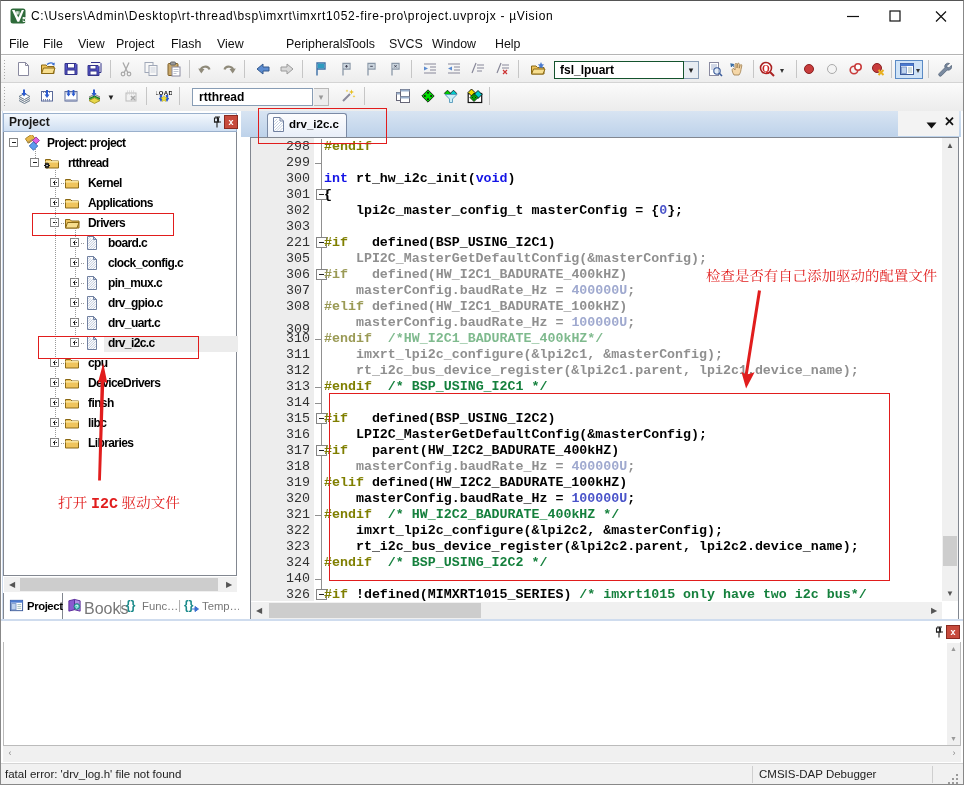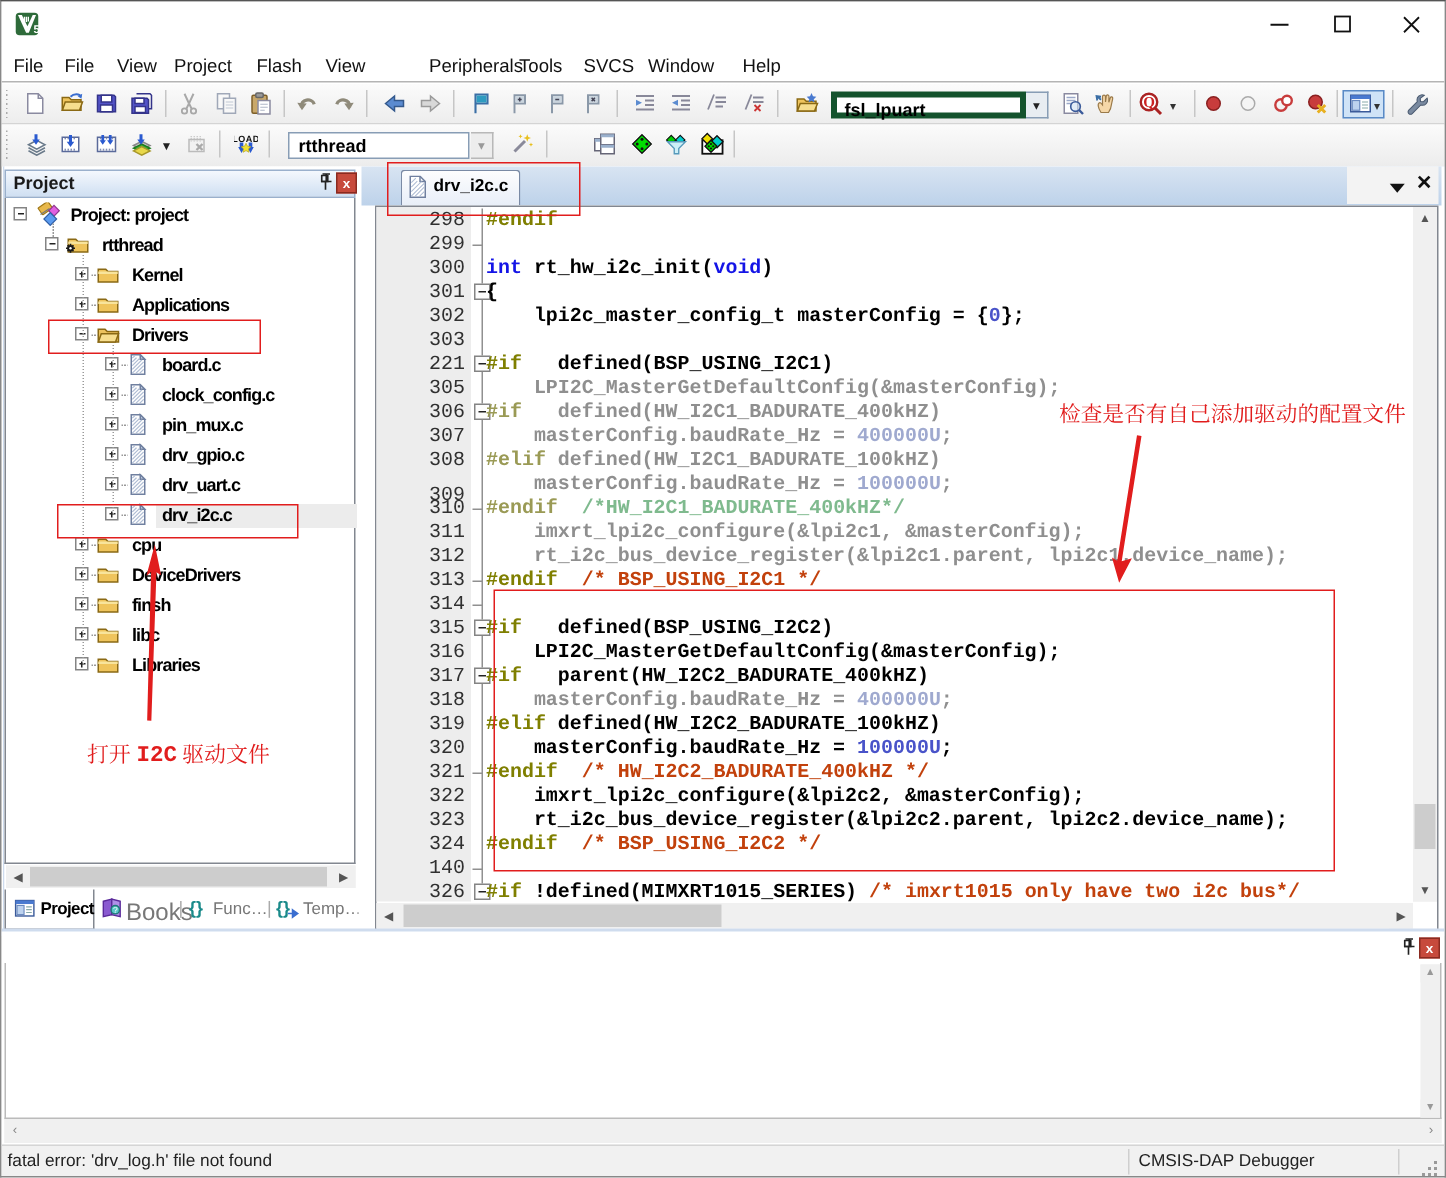--- a/index.html
+++ b/index.html
@@ -1,21 +1,21 @@
 <!DOCTYPE html>
 <html><head><meta charset="utf-8"><style>
 *{margin:0;padding:0;box-sizing:border-box}
 html,body{width:964px;height:785px;overflow:hidden}
 body{font-family:"Liberation Sans",sans-serif;background:#fff;position:relative;border:1px solid #888;border-top:1px solid #555}
 .abs{position:absolute}
 
 .cl{position:absolute;left:323px;height:16px;white-space:pre;font:bold 13.3px/16px "Liberation Mono",monospace;color:#000}
 .gn{position:absolute;left:250px;width:59px;height:16px;text-align:right;font:13.3px/16px "Liberation Mono",monospace;color:#303030}
 .pp{color:#7f7f00}.ppg{color:#9a9a55}.kw{color:#1414e6}.pl{color:#000}.gr{color:#8f8f8f}
-.num{color:#4953c9}.numg{color:#9fa9cf}.cm{color:#c2410c}.cmg{color:#7fba8e}
+.num{color:#4953c9}.numg{color:#9fa9cf}.cm{color:#15803d}.cmg{color:#7fba8e}
 .fbox{position:absolute;left:315px;width:11px;height:11px;background:#fcfcfc;border:1px solid #848484}
 .fbox:after{content:"";position:absolute;left:2px;top:4px;width:5px;height:1px;background:#222}
 
 .ebox{position:absolute;width:9px;height:9px;background:#fff;border:1px solid #848484}
 .ebox i{position:absolute;background:#222}
 .ebox .h{left:1.5px;top:3px;width:4px;height:1px}
 .ebox .v{left:3px;top:1.5px;width:1px;height:4px}
 .tl{position:absolute;font:bold 12px/16px "Liberation Sans";letter-spacing:-0.6px;color:#000;white-space:nowrap}
 .vd{position:absolute;width:1px;background-image:repeating-linear-gradient(to bottom,#999 0 1px,transparent 1px 2px)}
 .hd{position:absolute;height:1px;background-image:repeating-linear-gradient(to right,#999 0 1px,transparent 1px 2px)}
@@ -32,20 +32,21 @@
 <div class="abs" style="left:0;top:0;width:962px;height:30px;background:#fff">
   <div class="abs" style="left:9px;top:7px;width:16px;height:16px">
     <svg width="16" height="16" viewBox="0 0 16 16">
         <rect x="0.5" y="0.5" width="15" height="15" rx="2.5" fill="#2E6B3A"></rect>
         <path d="M2 2 L14 2 L9.2 13.8 L7.4 13.8 Z" fill="#fff"></path>
         <path d="M4.6 2 L8.3 9.5 L11.8 2 Z" fill="#2E6B3A"></path>
         <path d="M6.3 3.2 v3.4 M7.6 3.2 v3.4 M8.9 3.2 v3.2" stroke="#fff" stroke-width="0.9"></path>
         <text x="12.3" y="14" font-family="Liberation Sans" font-size="7.5" font-weight="bold" fill="#fff">5</text>
       </svg>
   </div>
+  <div class="abs" style="left:30px;top:8px;font:12px 'Liberation Sans';letter-spacing:0.7px;color:#000">C:\Users\Admin\Desktop\rt-thread\bsp\imxrt\imxrt1052-fire-pro\project.uvprojx - µVision</div>
   <svg class="abs" style="left:840px;top:0" width="112" height="30" viewBox="0 0 112 30">
       <path d="M6 15.5 h12" stroke="#111" stroke-width="1.2"></path>
       <rect x="49" y="10" width="10" height="10" fill="none" stroke="#111" stroke-width="1.2"></rect>
       <path d="M95 10.5 l10 10 M105 10.5 l-10 10" stroke="#111" stroke-width="1.2"></path>
     </svg>
 </div>
 
 <div class="abs" style="left:0;top:30px;width:962px;height:25px;background:#fff;font:12.4px 'Liberation Sans';color:#111">
   <span class="abs" style="left:8px;top:6px">File</span>
   <span class="abs" style="left:42px;top:6px">File</span>
@@ -158,21 +159,21 @@
       <path d="M2 12 L6 2" stroke="#889" stroke-width="1.2"></path>
       <path d="M7 4 h7 M7 7 h7" stroke="#889" stroke-width="1.2"></path>
       <path d="M8 9 l4 4 M12 9 l-4 4" stroke="#c33" stroke-width="1.2"></path>
     </svg></div>
 <div style="position:absolute;left:517.0px;top:59px;width:1px;height:18px;background:#c6c6c6"></div>
 <div style="position:absolute;left:529.0px;top:60.0px;width:16px;height:16px"><svg width="16" height="16" viewBox="0 0 16 16">
       <path d="M1.5 5 L6 5 L7.5 6.5 L14 6.5 L14 13 L1.5 13 Z" fill="#EFC45C" stroke="#8a6914"></path>
       <path d="M3.5 8 L15 8 L13 13 L1.6 13 Z" fill="#F7DE8E" stroke="#8a6914"></path>
       <path d="M11 1 l1 2.2 2.2 0.3 -1.7 1.6 0.5 2.3 -2 -1.2 -2 1.2 0.5 -2.3 -1.7 -1.6 2.2 -0.3 z" fill="#4a7ad0"></path>
     </svg></div>
-<div style="position:absolute;left:553px;top:60px;width:130px;height:18px;background:#fff;border:4px solid #14532d;font:bold 12px 'Liberation Sans';line-height:16px;padding-left:5px">fsl_lpuart</div>
+<div style="position:absolute;left:553px;top:60px;width:130px;height:18px;background:#fff;border:1px solid #14532d;font:bold 12px 'Liberation Sans';line-height:16px;padding-left:5px">fsl_lpuart</div>
 <div style="position:absolute;left:683px;top:60px;width:15px;height:18px;background:#E8EDF2;border:1px solid #889db5;border-left:none;text-align:center;font:9px 'Liberation Sans';line-height:17px;color:#222">▾</div>
 <div style="position:absolute;left:706.0px;top:60.0px;width:16px;height:16px"><svg width="16" height="16" viewBox="0 0 16 16">
       <rect x="2.5" y="1.5" width="9" height="13" fill="#fff" stroke="#8a8aa0"></rect>
       <path d="M4 4 h6 M4 6 h6 M4 8 h4" stroke="#9aa8c8" stroke-width="0.9"></path>
       <circle cx="10" cy="10" r="3.2" fill="#cfe0f2" fill-opacity="0.6" stroke="#3a5a9a" stroke-width="1.1"></circle>
       <path d="M12.3 12.3 L15 15" stroke="#3a5a9a" stroke-width="1.6"></path>
     </svg></div>
 <div style="position:absolute;left:728.0px;top:60.0px;width:16px;height:16px"><svg width="16" height="16" viewBox="0 0 16 16">
       <path d="M5 14 C3 11 2.5 8 4 7.5 C5 7.2 5.5 8.5 6 9 L6 3.5 C6 2 8 2 8 3.5 L8 7 L8.5 3 C8.7 1.8 10.3 2 10.3 3.2 L10.2 7.2 L11.2 4.2 C11.6 3.1 13 3.5 12.8 4.7 L12 8.5 C11.8 11 11 12.5 10 14 Z" fill="#F5D7A8" stroke="#9a7a4a" stroke-width="0.8"></path>
       <path d="M2 3 L5 5.5 M2.5 6 L2 3 L5 3.5" stroke="#3a6ea5" stroke-width="1.2" fill="none"></path>

